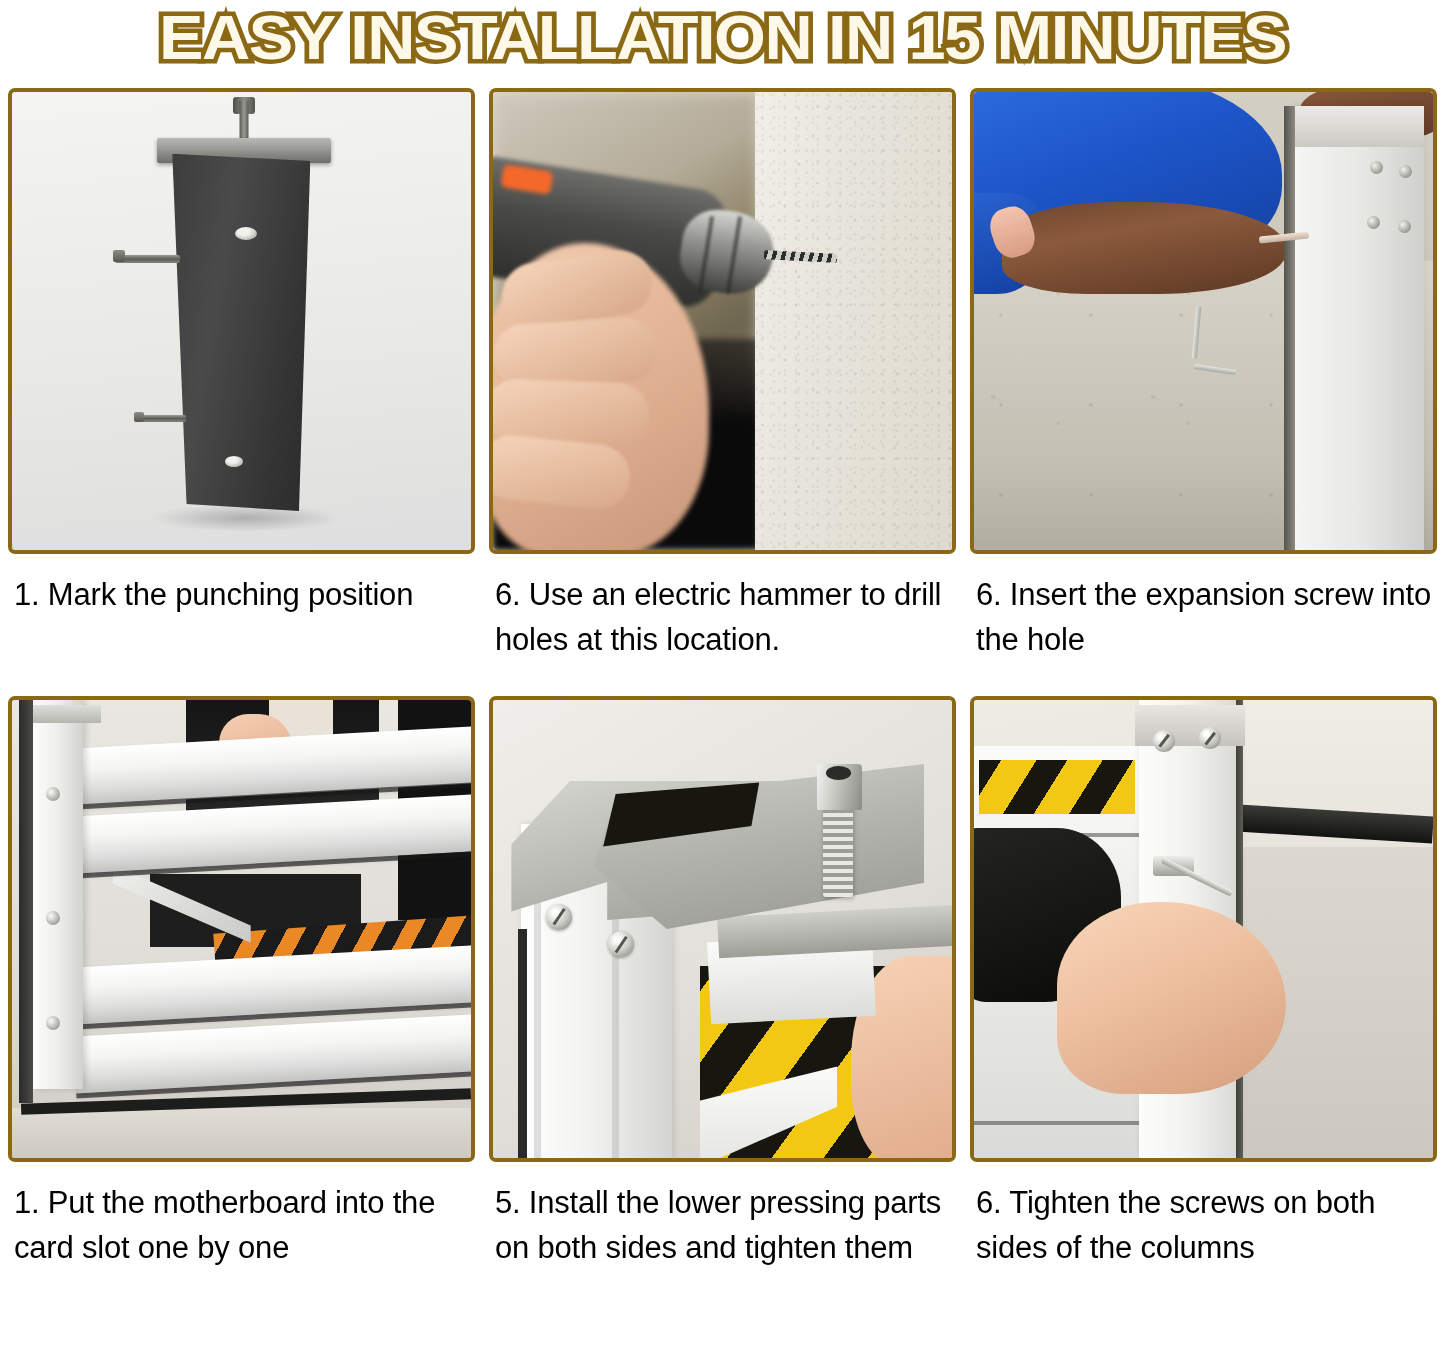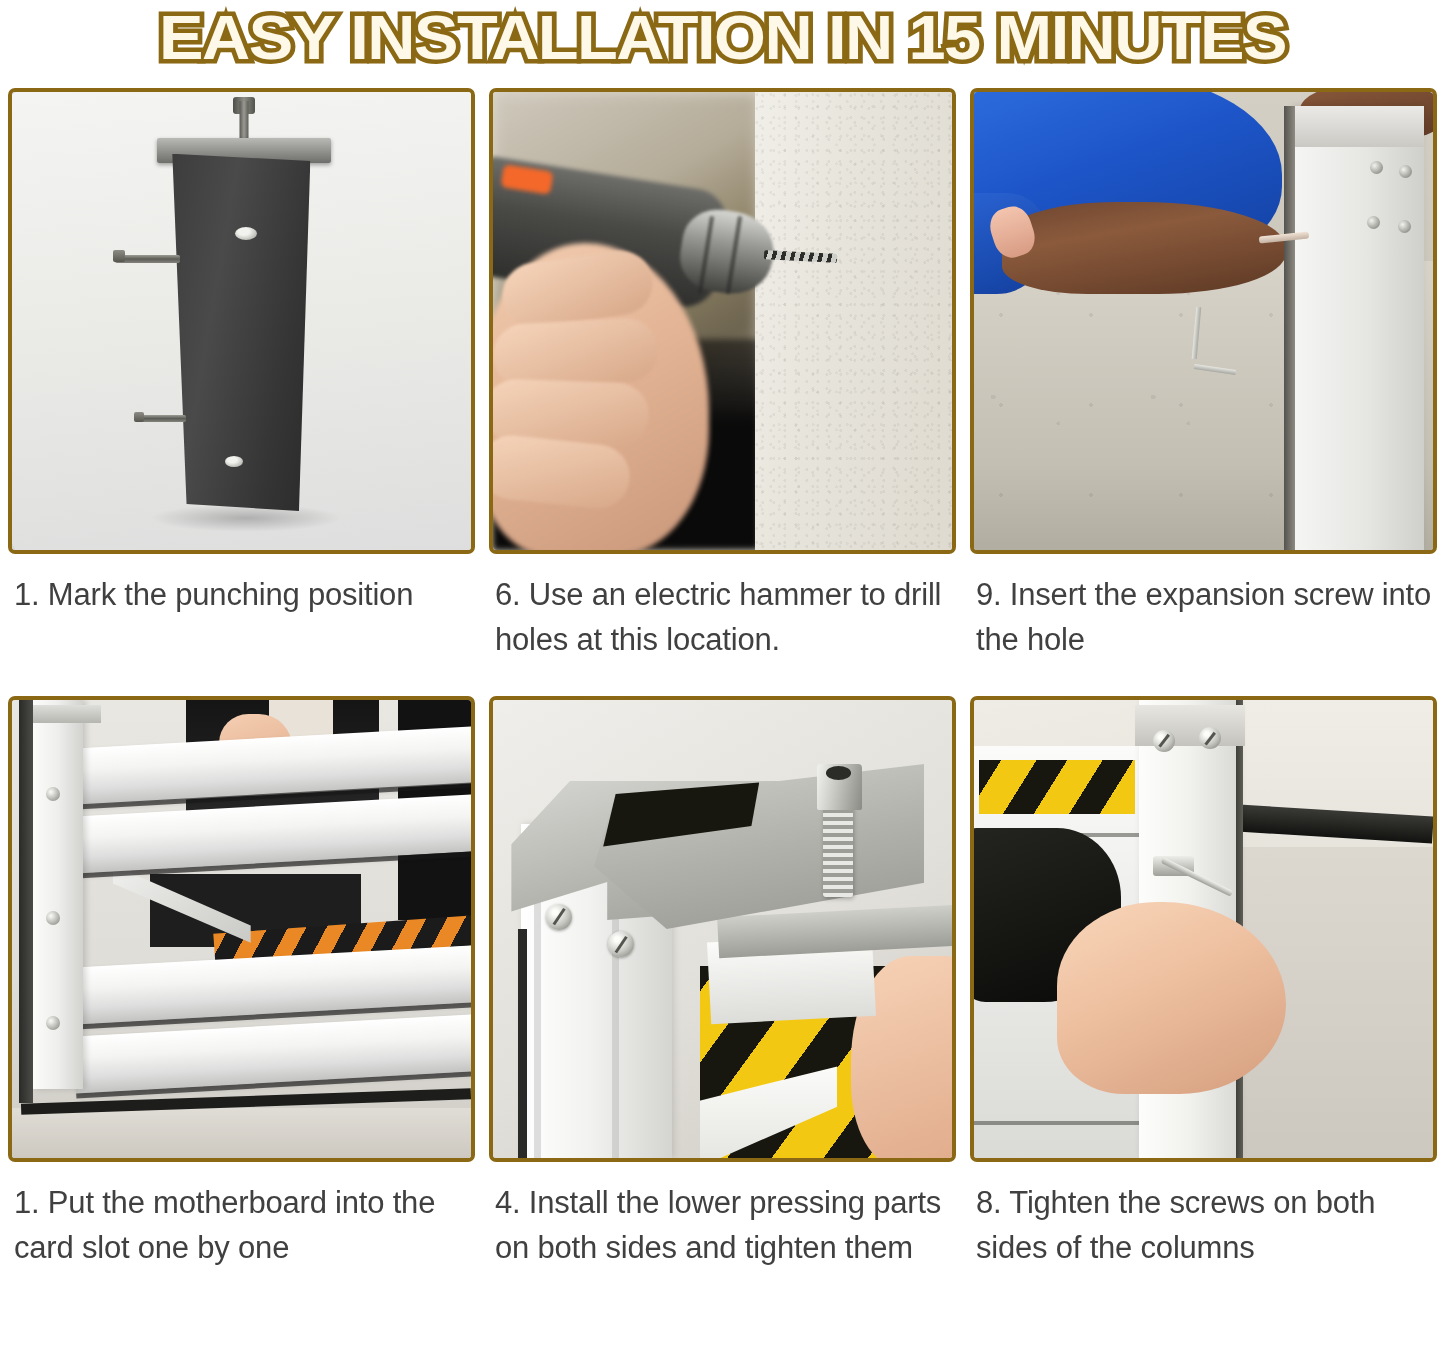--- a/index.html
+++ b/index.html
@@ -66,21 +66,21 @@
   }
   .photo {
     position: absolute;
     inset: 0;
     overflow: hidden;
   }
   .caption {
     font-family: "Liberation Sans", sans-serif;
     font-size: 31px;
     line-height: 45px;
-    color: #404040;
+    color: #000000;
     padding: 18px 6px 0 6px;
     min-height: 132px;
     box-sizing: border-box;
     letter-spacing: -0.2px;
   }
   .row-gap-spacer { height: 10px; }
 
   
   .p1-bg {
     position: absolute; inset: 0;
@@ -569,21 +569,21 @@
         <div class="p3-coltop"></div>
         <div class="p3-screw p3-s1"></div>
         <div class="p3-screw p3-s2"></div>
         <div class="p3-screw p3-s3"></div>
         <div class="p3-screw p3-s4"></div>
         <div class="p3-allenkey"></div>
         <div class="p3-allenkey2"></div>
         <div class="p3-tool"></div>
       </div>
     </div>
-    <div class="caption">9. Insert the expansion screw into the hole</div>
+    <div class="caption">6. Insert the expansion screw into the hole</div>
   </div>
 
   <div class="row-gap-spacer"></div>
   <div class="row-gap-spacer"></div>
   <div class="row-gap-spacer"></div>
 
   <div class="step">
     <div class="photo-frame">
       <div class="photo">
         <div class="p4-bg"></div>
@@ -631,21 +631,21 @@
         <div class="p5-bracket"></div>
         <div class="p5-topplate"></div>
         <div class="p5-slot"></div>
         <div class="p5-boltthread"></div>
         <div class="p5-bolthead"></div>
         <div class="p5-bolthole"></div>
         <div class="p5-screw p5-sc1"></div>
         <div class="p5-screw p5-sc2"></div>
       </div>
     </div>
-    <div class="caption">4. Install the lower pressing parts on both sides and tighten them</div>
+    <div class="caption">5. Install the lower pressing parts on both sides and tighten them</div>
   </div>
 
   <div class="step">
     <div class="photo-frame">
       <div class="photo">
         <div class="p6-bg"></div>
         <div class="p6-wall"></div>
         <div class="p6-floor"></div>
         <div class="p6-skirting"></div>
         <div class="p6-panel"></div>
@@ -658,16 +658,16 @@
         <div class="p6-cap"></div>
         <div class="p6-screw p6-sc1"></div>
         <div class="p6-screw p6-sc2"></div>
         <div class="p6-boltmid"></div>
         <div class="p6-boltlow"></div>
         <div class="p6-sleeve"></div>
         <div class="p6-hand"></div>
         <div class="p6-driver"></div>
       </div>
     </div>
-    <div class="caption">8. Tighten the screws on both sides of the columns</div>
+    <div class="caption">6. Tighten the screws on both sides of the columns</div>
   </div>
 
 </div>
 
 </body></html>

